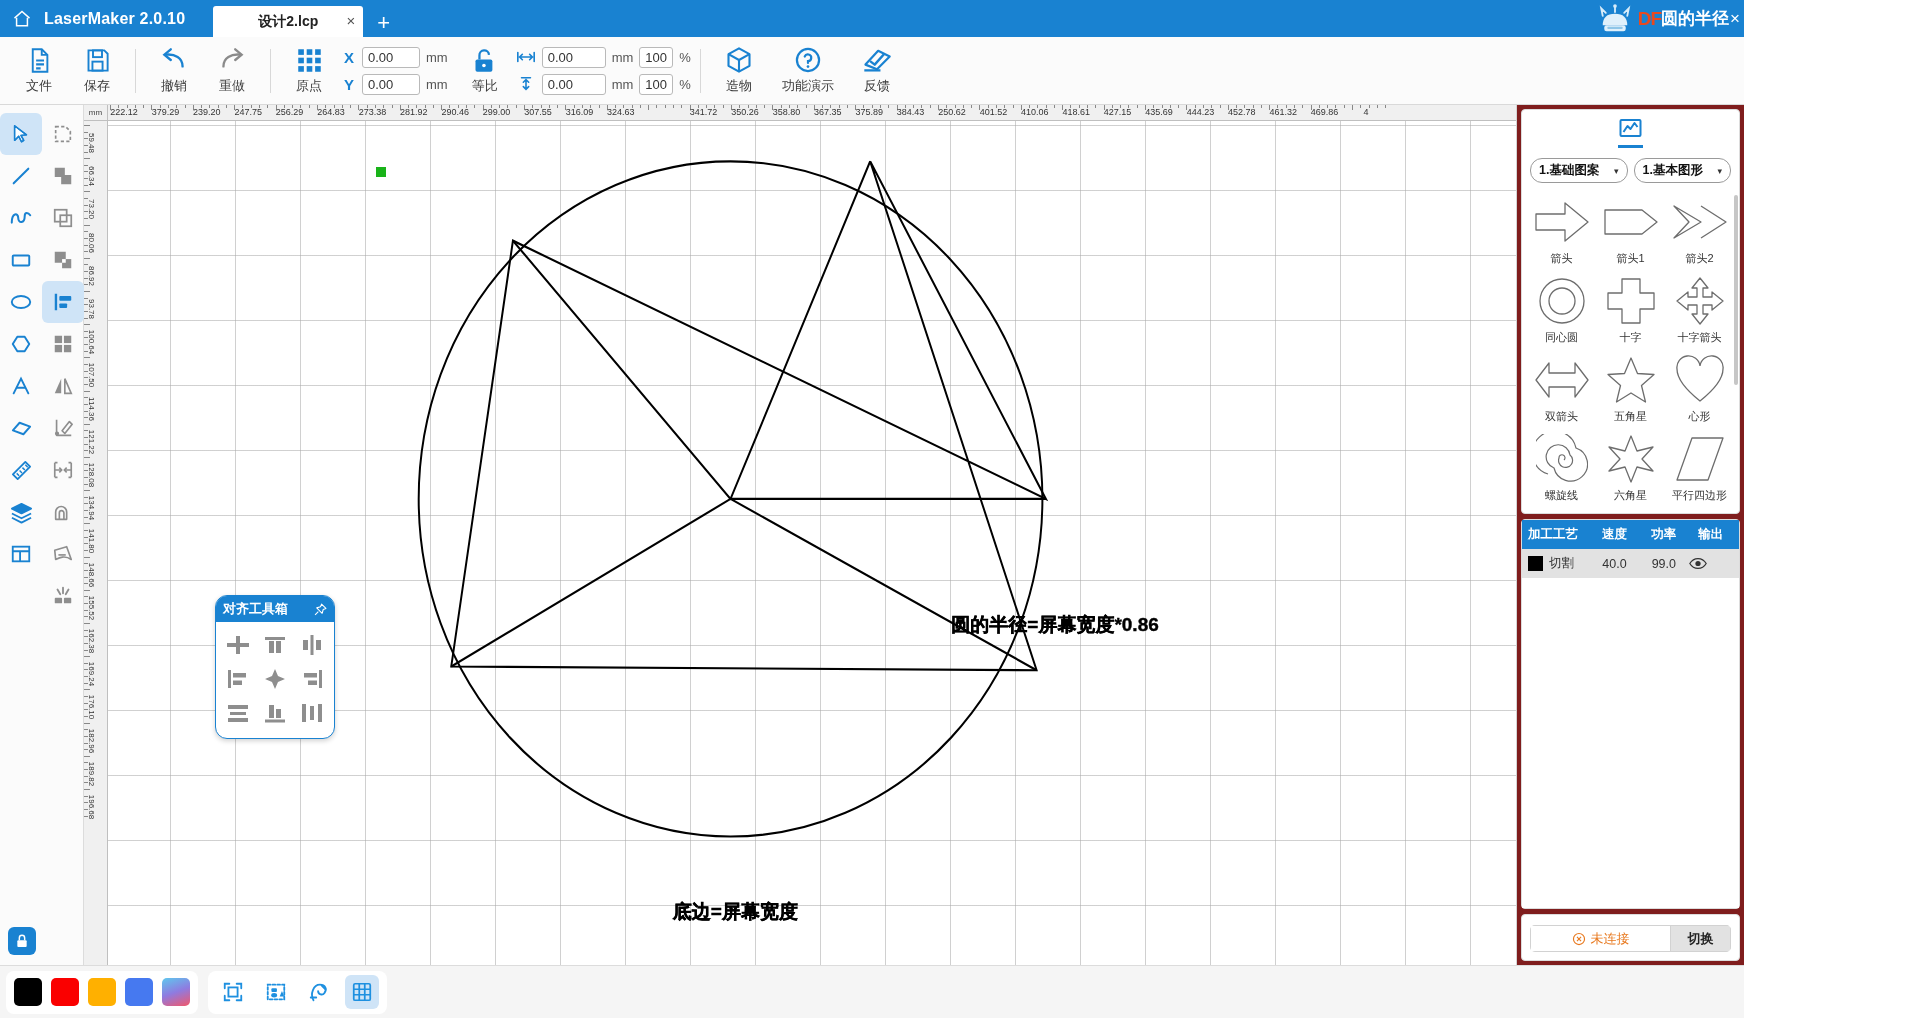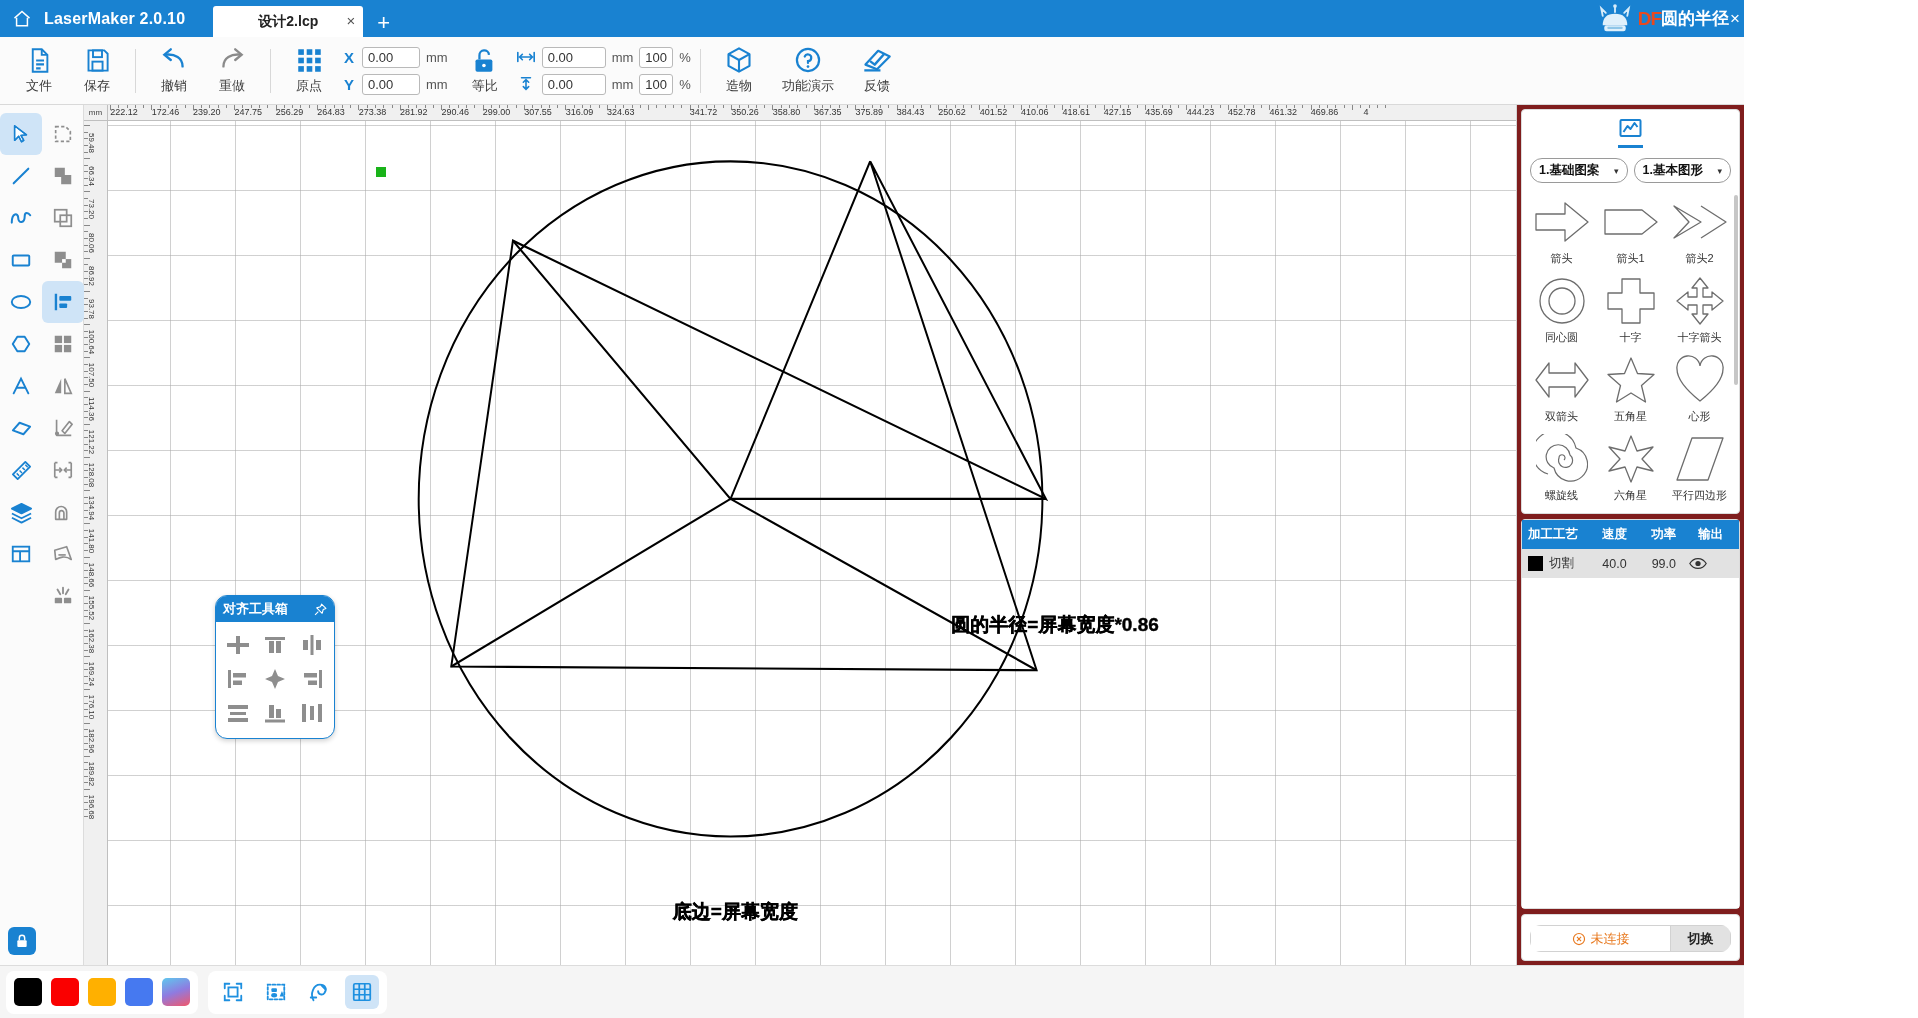--- a/index.html
+++ b/index.html
@@ -182,21 +182,21 @@
   .tbl-body-fill { flex:1; background:#fff; }
 
   .rp-bottom { background: #fff; border: 1px solid #dcdcdc; border-radius: 4px; padding: 10px 8px 8px;
     display: flex; flex-direction: column; align-items: center; gap: 14px; flex: 0 0 auto; }
   .startbtn {
     width: 108px; height: 108px; border-radius: 50%; background: #1982d1;
     border: 4px solid #fff; box-shadow: 0 0 0 3px #1982d1;
     color: #fff; font-size: 25px; font-weight: bold;
     display: flex; align-items: center; justify-content: center; cursor: pointer;
   }
-  .connrow { display: flex; width: 100%; height: 27px; border-radius: 11px; overflow: hidden; }
+  .connrow { display: flex; width: 100%; height: 27px; border-radius: 5px; overflow: hidden; }
   .conn-status {
     flex: 1; background: #fff; border: 1px solid #d2d2d2; display: flex; align-items: center;
     justify-content: center; gap: 5px; font-size: 13px; color: #e8791f; cursor: pointer;
   }
   .conn-switch {
     width: 60px; background: #e2e2e2; border: 1px solid #d2d2d2; border-left: none;
     display: flex; align-items: center; justify-content: center; font-size: 13px;
     color: #222; font-weight: bold; cursor: pointer;
   }
 
@@ -552,21 +552,21 @@
 
       <div class="ruler-corner">mm</div>
       <div class="ruler-h" id="rulerH">
           <div class="rh-tick" style="left: 2px;"></div>
           <div class="rh-num" style="left: 16px;">222.12</div>
           <div class="rh-tick" style="left: 10.28px; height: 3px;"></div>
           <div class="rh-tick" style="left: 18.56px; height: 3px;"></div>
           <div class="rh-tick" style="left: 26.84px; height: 3px;"></div>
           <div class="rh-tick" style="left: 35.12px; height: 3px;"></div>
           <div class="rh-tick" style="left: 43.4px;"></div>
-          <div class="rh-num" style="left: 57.4px;">172.46</div>
+          <div class="rh-num" style="left: 57.4px;">379.29</div>
           <div class="rh-tick" style="left: 51.68px; height: 3px;"></div>
           <div class="rh-tick" style="left: 59.96px; height: 3px;"></div>
           <div class="rh-tick" style="left: 68.24px; height: 3px;"></div>
           <div class="rh-tick" style="left: 76.52px; height: 3px;"></div>
           <div class="rh-tick" style="left: 84.8px;"></div>
           <div class="rh-num" style="left: 98.8px;">239.20</div>
           <div class="rh-tick" style="left: 93.08px; height: 3px;"></div>
           <div class="rh-tick" style="left: 101.36px; height: 3px;"></div>
           <div class="rh-tick" style="left: 109.64px; height: 3px;"></div>
           <div class="rh-tick" style="left: 117.92px; height: 3px;"></div>

